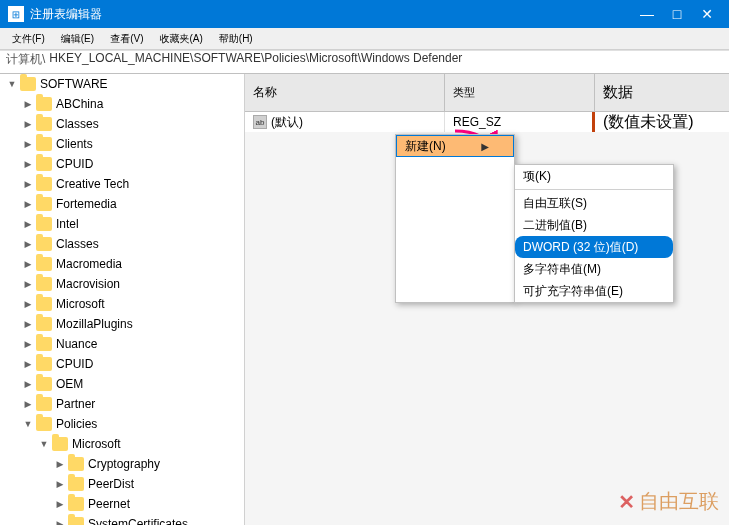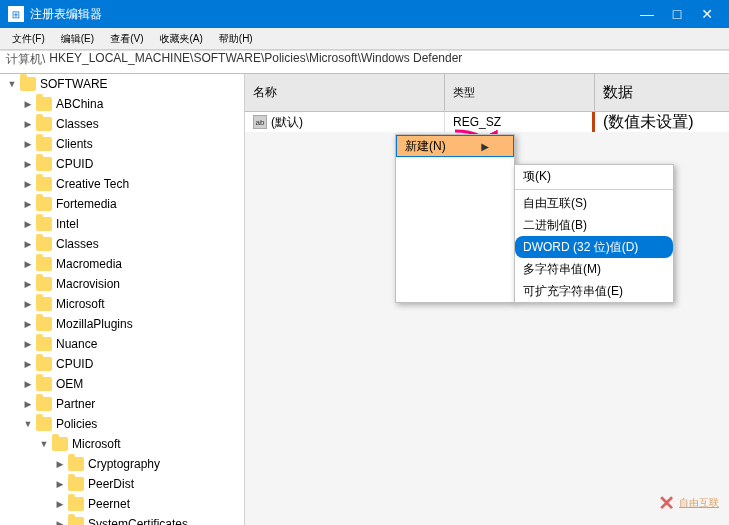--- a/index.html
+++ b/index.html
@@ -318,23 +318,22 @@
       display: flex;
       align-items: center;
       gap: 4px;
     }
     .watermark-x {
       color: #cc0000;
       font-size: 20px;
       font-weight: bold;
     }
     .watermark-text {
-      font-size: 10px;
+      font-size: 20px;
       color: #cc6600;
-      text-decoration: underline;
     }
 
     
     .tree-panel::-webkit-scrollbar { width: 12px; }
     .tree-panel::-webkit-scrollbar-track { background: #f0f0f0; }
     .tree-panel::-webkit-scrollbar-thumb { background: #c0c0c0; border: 2px solid #f0f0f0; }
   </style>
 </head>
 <body>
 

